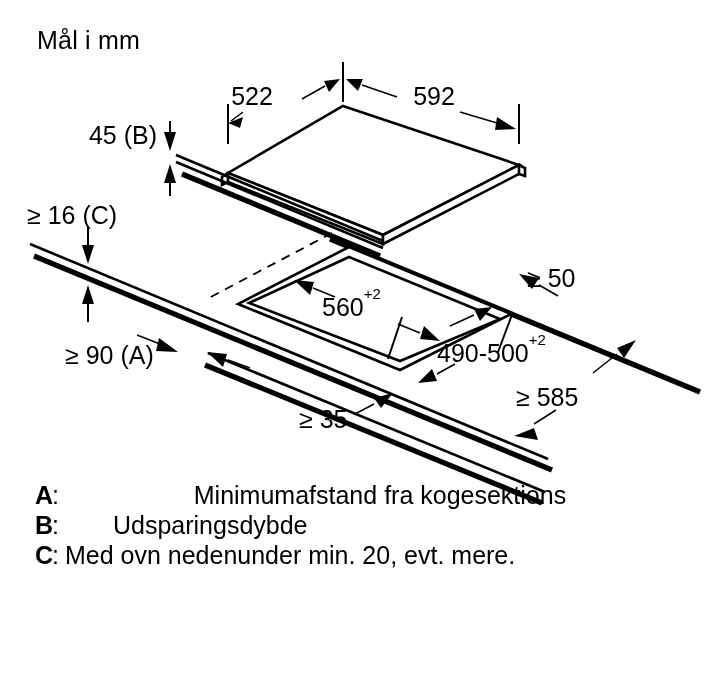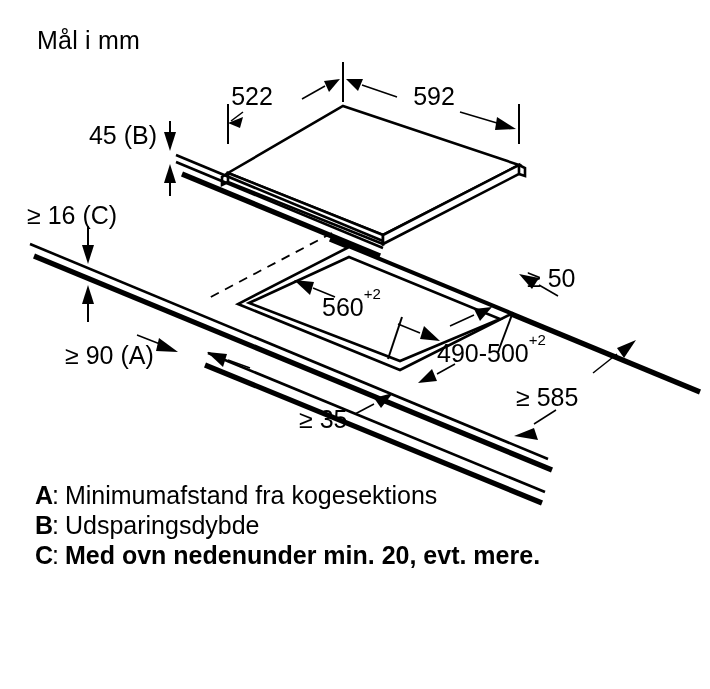--- a/index.html
+++ b/index.html
@@ -191,36 +191,36 @@
     <polygon class="arrow-fill" points="514,432 534,424 538,436"></polygon>
     <text class="dim-label" x="516" y="402">≥ 585</text>
 
   </svg>
 
   <div class="legend" style="position:absolute; left:35px; top:477px; width:660px;">
 
     <div style="display:flex; align-items:flex-start; line-height:29px;">
       <span class="legend-key" style="width:17px; flex:0 0 auto;">A</span>
       <span class="legend-text" style="flex:0 0 auto; margin-right:6px;">:</span>
-      <span style="flex:1 1 auto;">
+      <span style="flex:1 1 auto;text-align:center;">
         <div class="legend-text">Minimumafstand fra kogesektions</div>
       </span>
     </div>
 
     <div style="display:flex; align-items:flex-start; line-height:29px; margin-top:1px;">
       <span class="legend-key" style="width:17px; flex:0 0 auto;">B</span>
       <span class="legend-text" style="flex:0 0 auto; margin-right:6px;">:</span>
-      <span style="flex:1 1 auto;">
+      <span style="flex:1 1 auto;margin-left:48px;">
         <div class="legend-text">Udsparingsdybde</div>
       </span>
     </div>
 
     <div style="display:flex; align-items:flex-start; line-height:29px; margin-top:1px;">
       <span class="legend-key" style="width:17px; flex:0 0 auto;">C</span>
       <span class="legend-text" style="flex:0 0 auto; margin-right:6px;">:</span>
-      <span style="flex:1 1 auto;font-weight:bold;">
+      <span style="flex:1 1 auto;">
         <div class="legend-text">Med ovn nedenunder min. 20, evt. mere.</div>
       </span>
     </div>
 
   </div>
 
 </div>
 
 </body></html>

